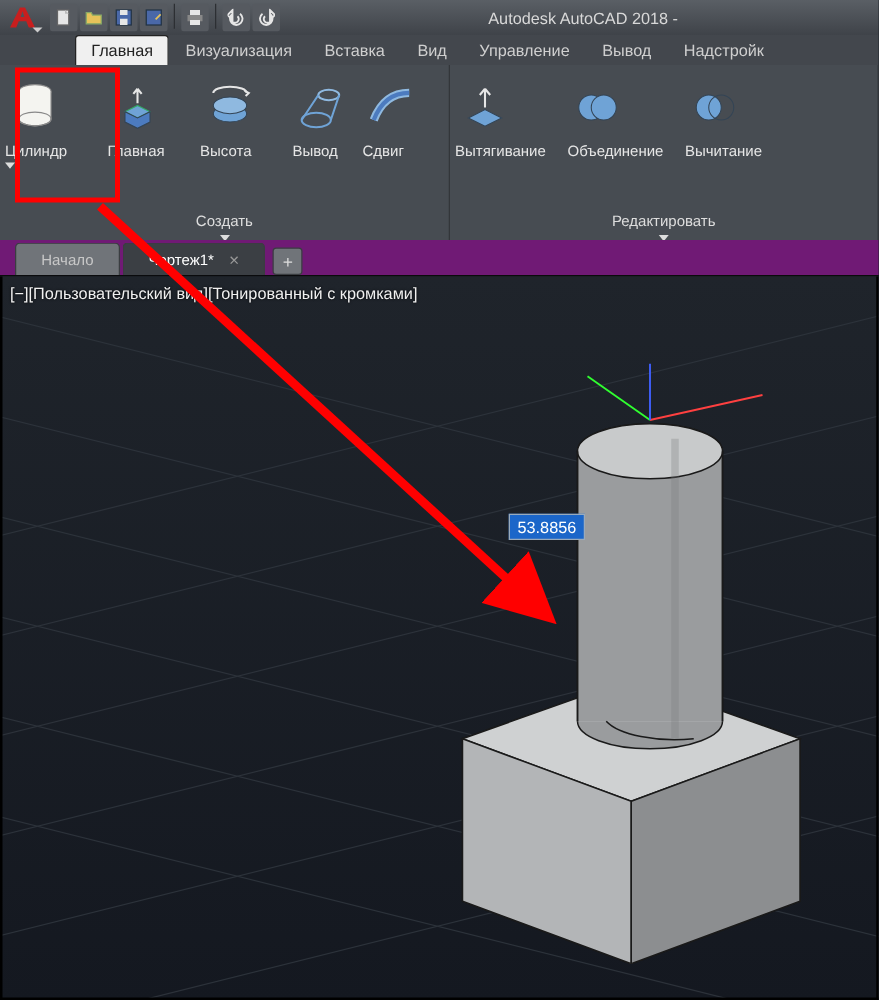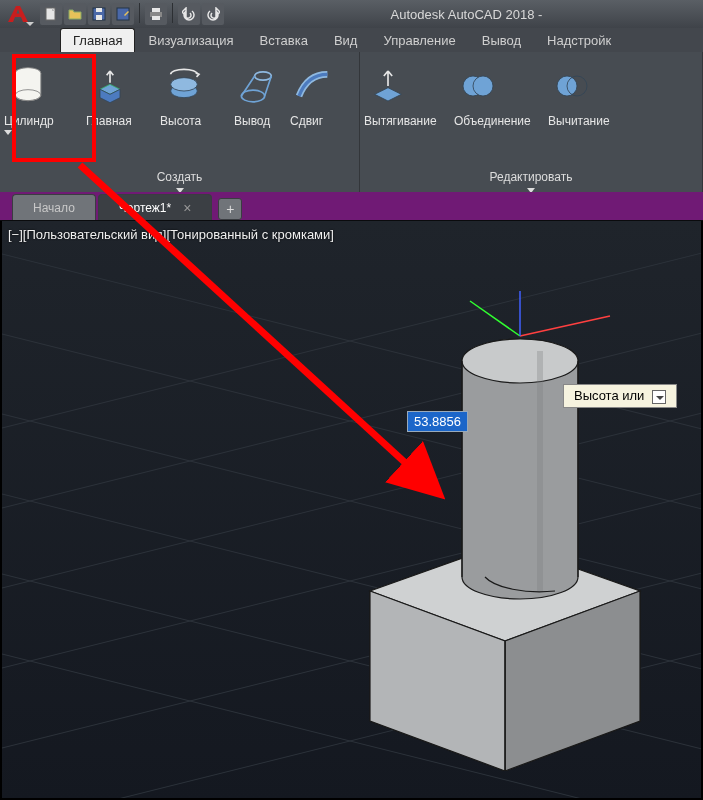--- a/index.html
+++ b/index.html
@@ -304,23 +304,20 @@
         <path d="M132 286 a58 22 0 0 0 116 0" fill="#9a9c9e"></path>
         <ellipse cx="190" cy="70" rx="58" ry="22" fill="#c8cacb"></ellipse>
         <path d="M132 70 L132 286" stroke="#1a1a1a"></path>
         <path d="M248 70 L248 286" stroke="#1a1a1a"></path>
         <path d="M155 286 a58 22 0 0 0 70 14" fill="none"></path>
 
         <line x1="210" y1="60" x2="210" y2="300" stroke="#7a7c7e" stroke-width="6" opacity="0.3"></line>
       </g>
     </svg>
 
-    <div class="tooltip" style="left:563px; top:163px;">
-      <span>Высота или</span><span class="more"></span>
-    </div>
 
     <div class="input-val" style="left:407px; top:190px;">53.8856</div>
 
   </div>
 
   <svg class="arrow-svg" width="703" height="800">
     <defs>
       <marker id="arrowhead" markerWidth="8" markerHeight="8" refX="6" refY="4" orient="auto">
         <path d="M0 0 L8 4 L0 8 Z" fill="#ff0000"></path>
       </marker>

